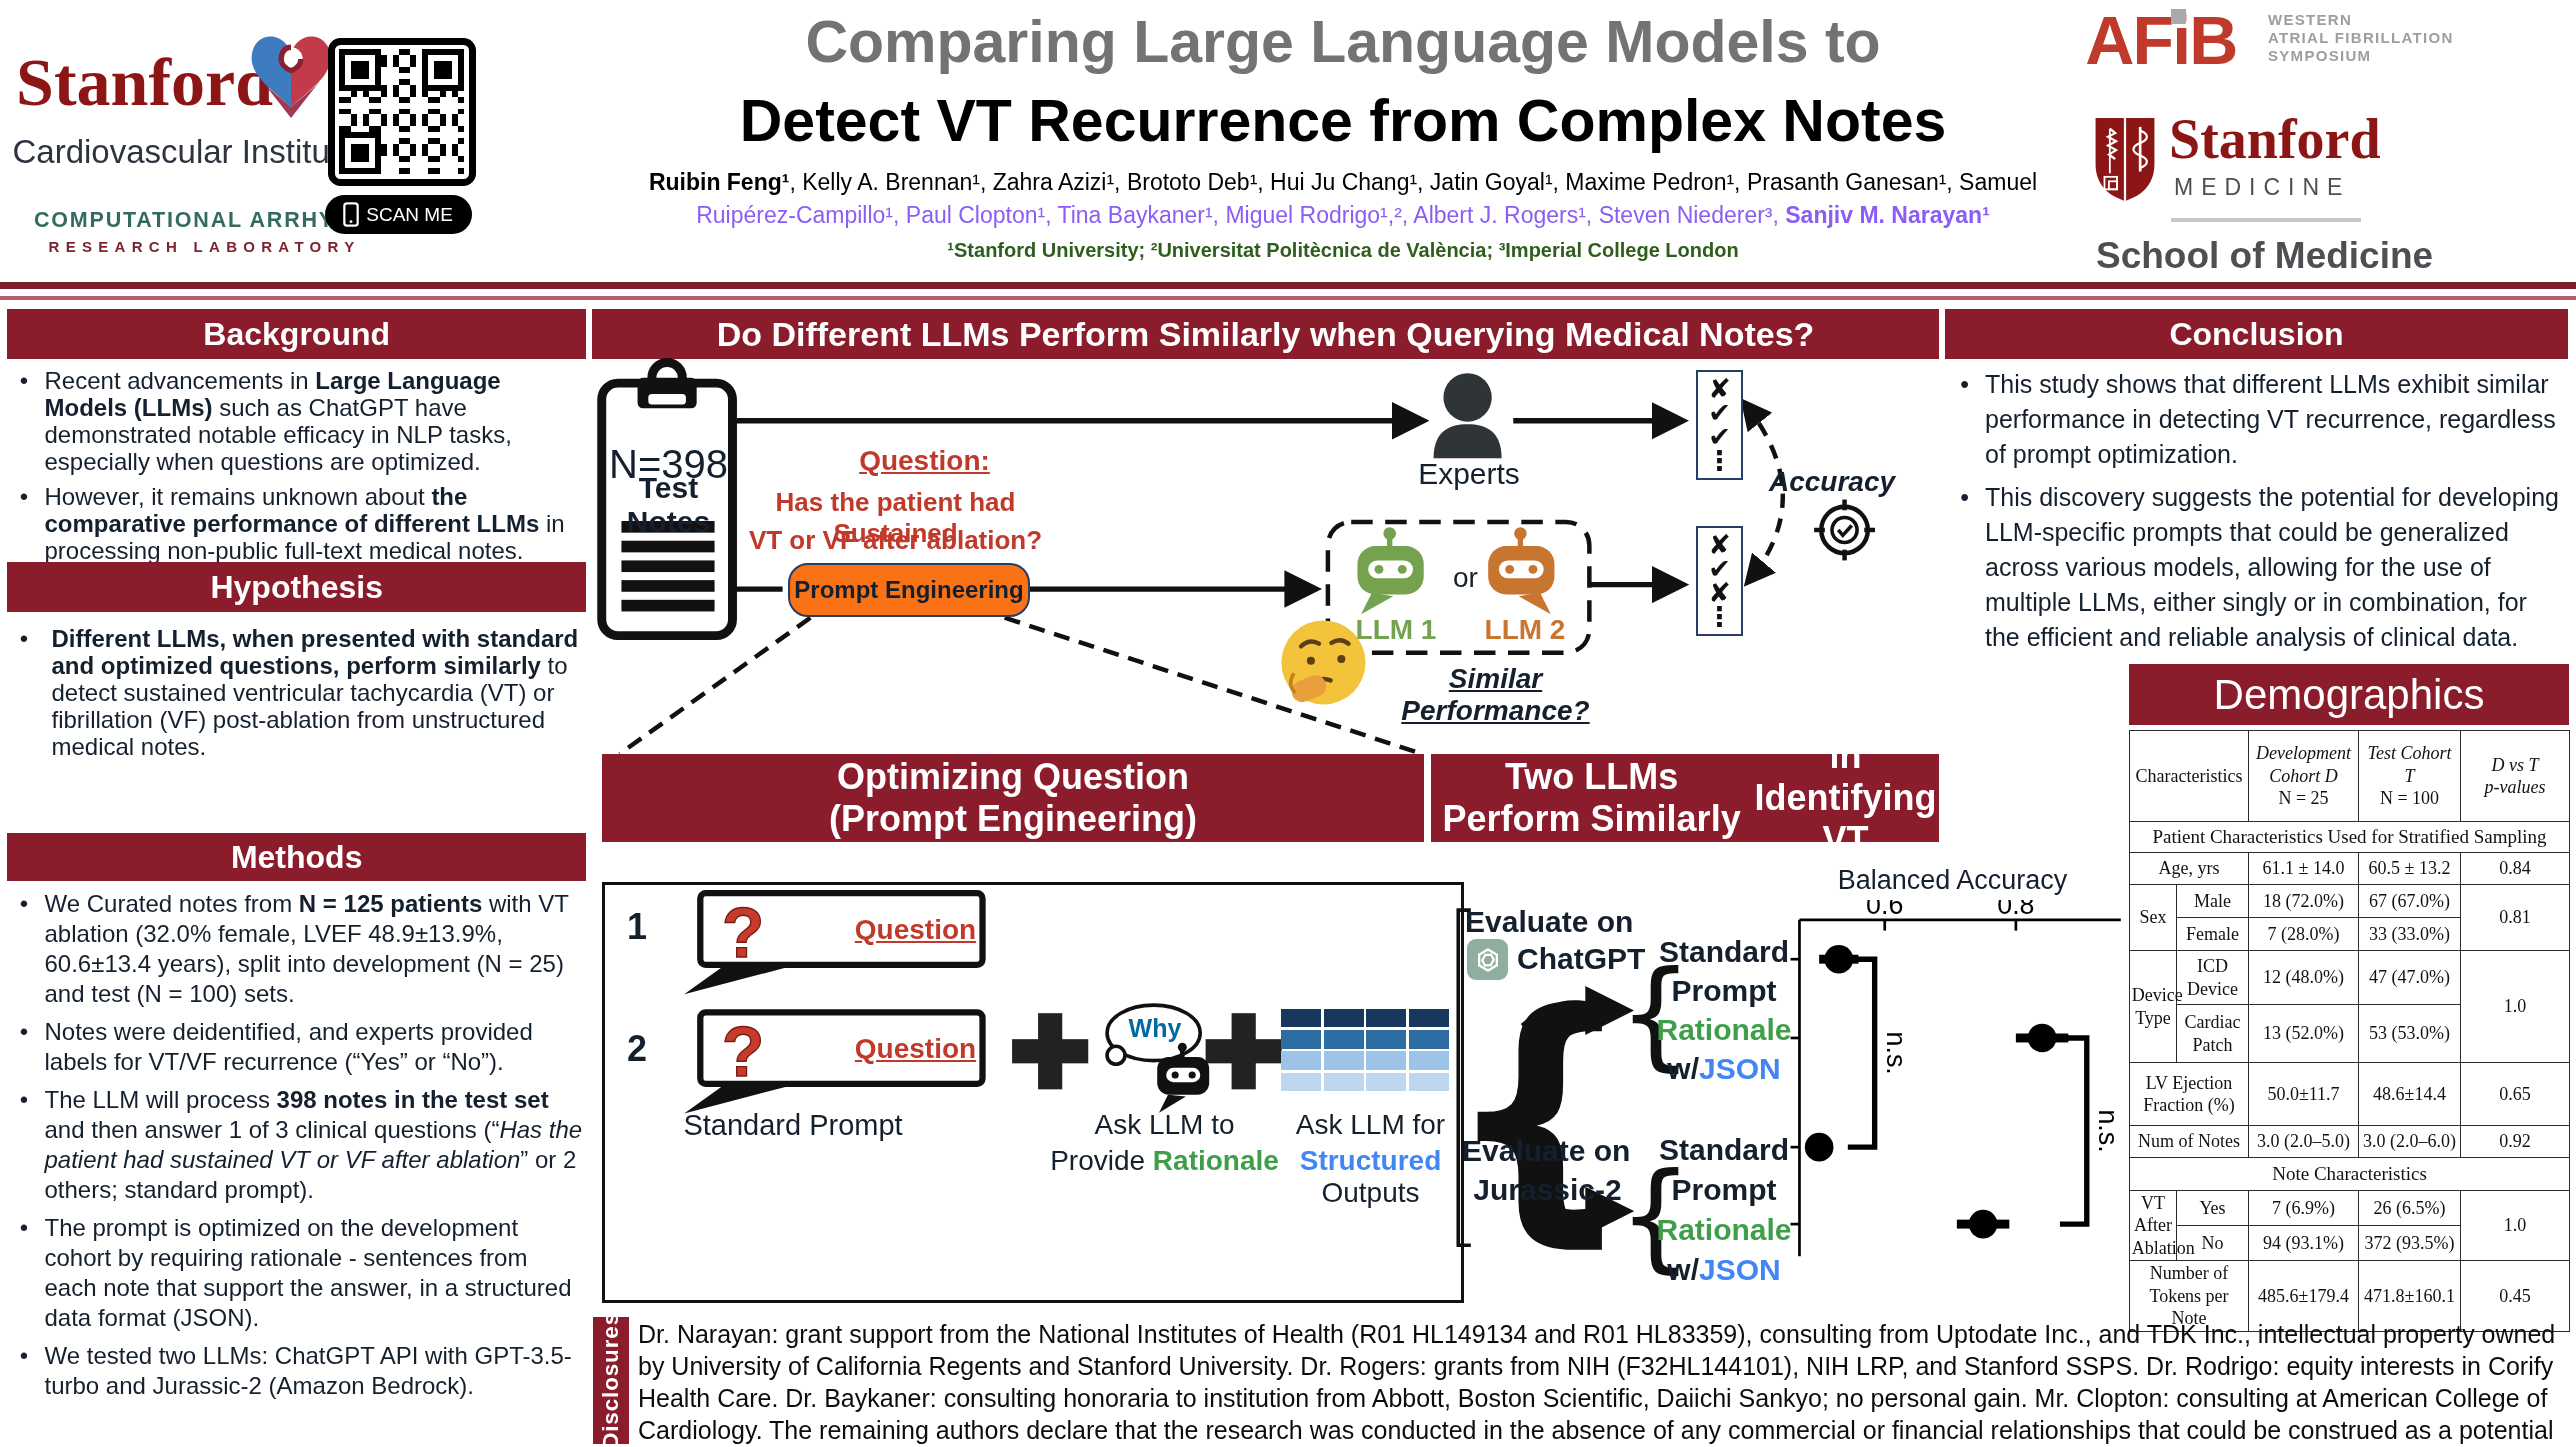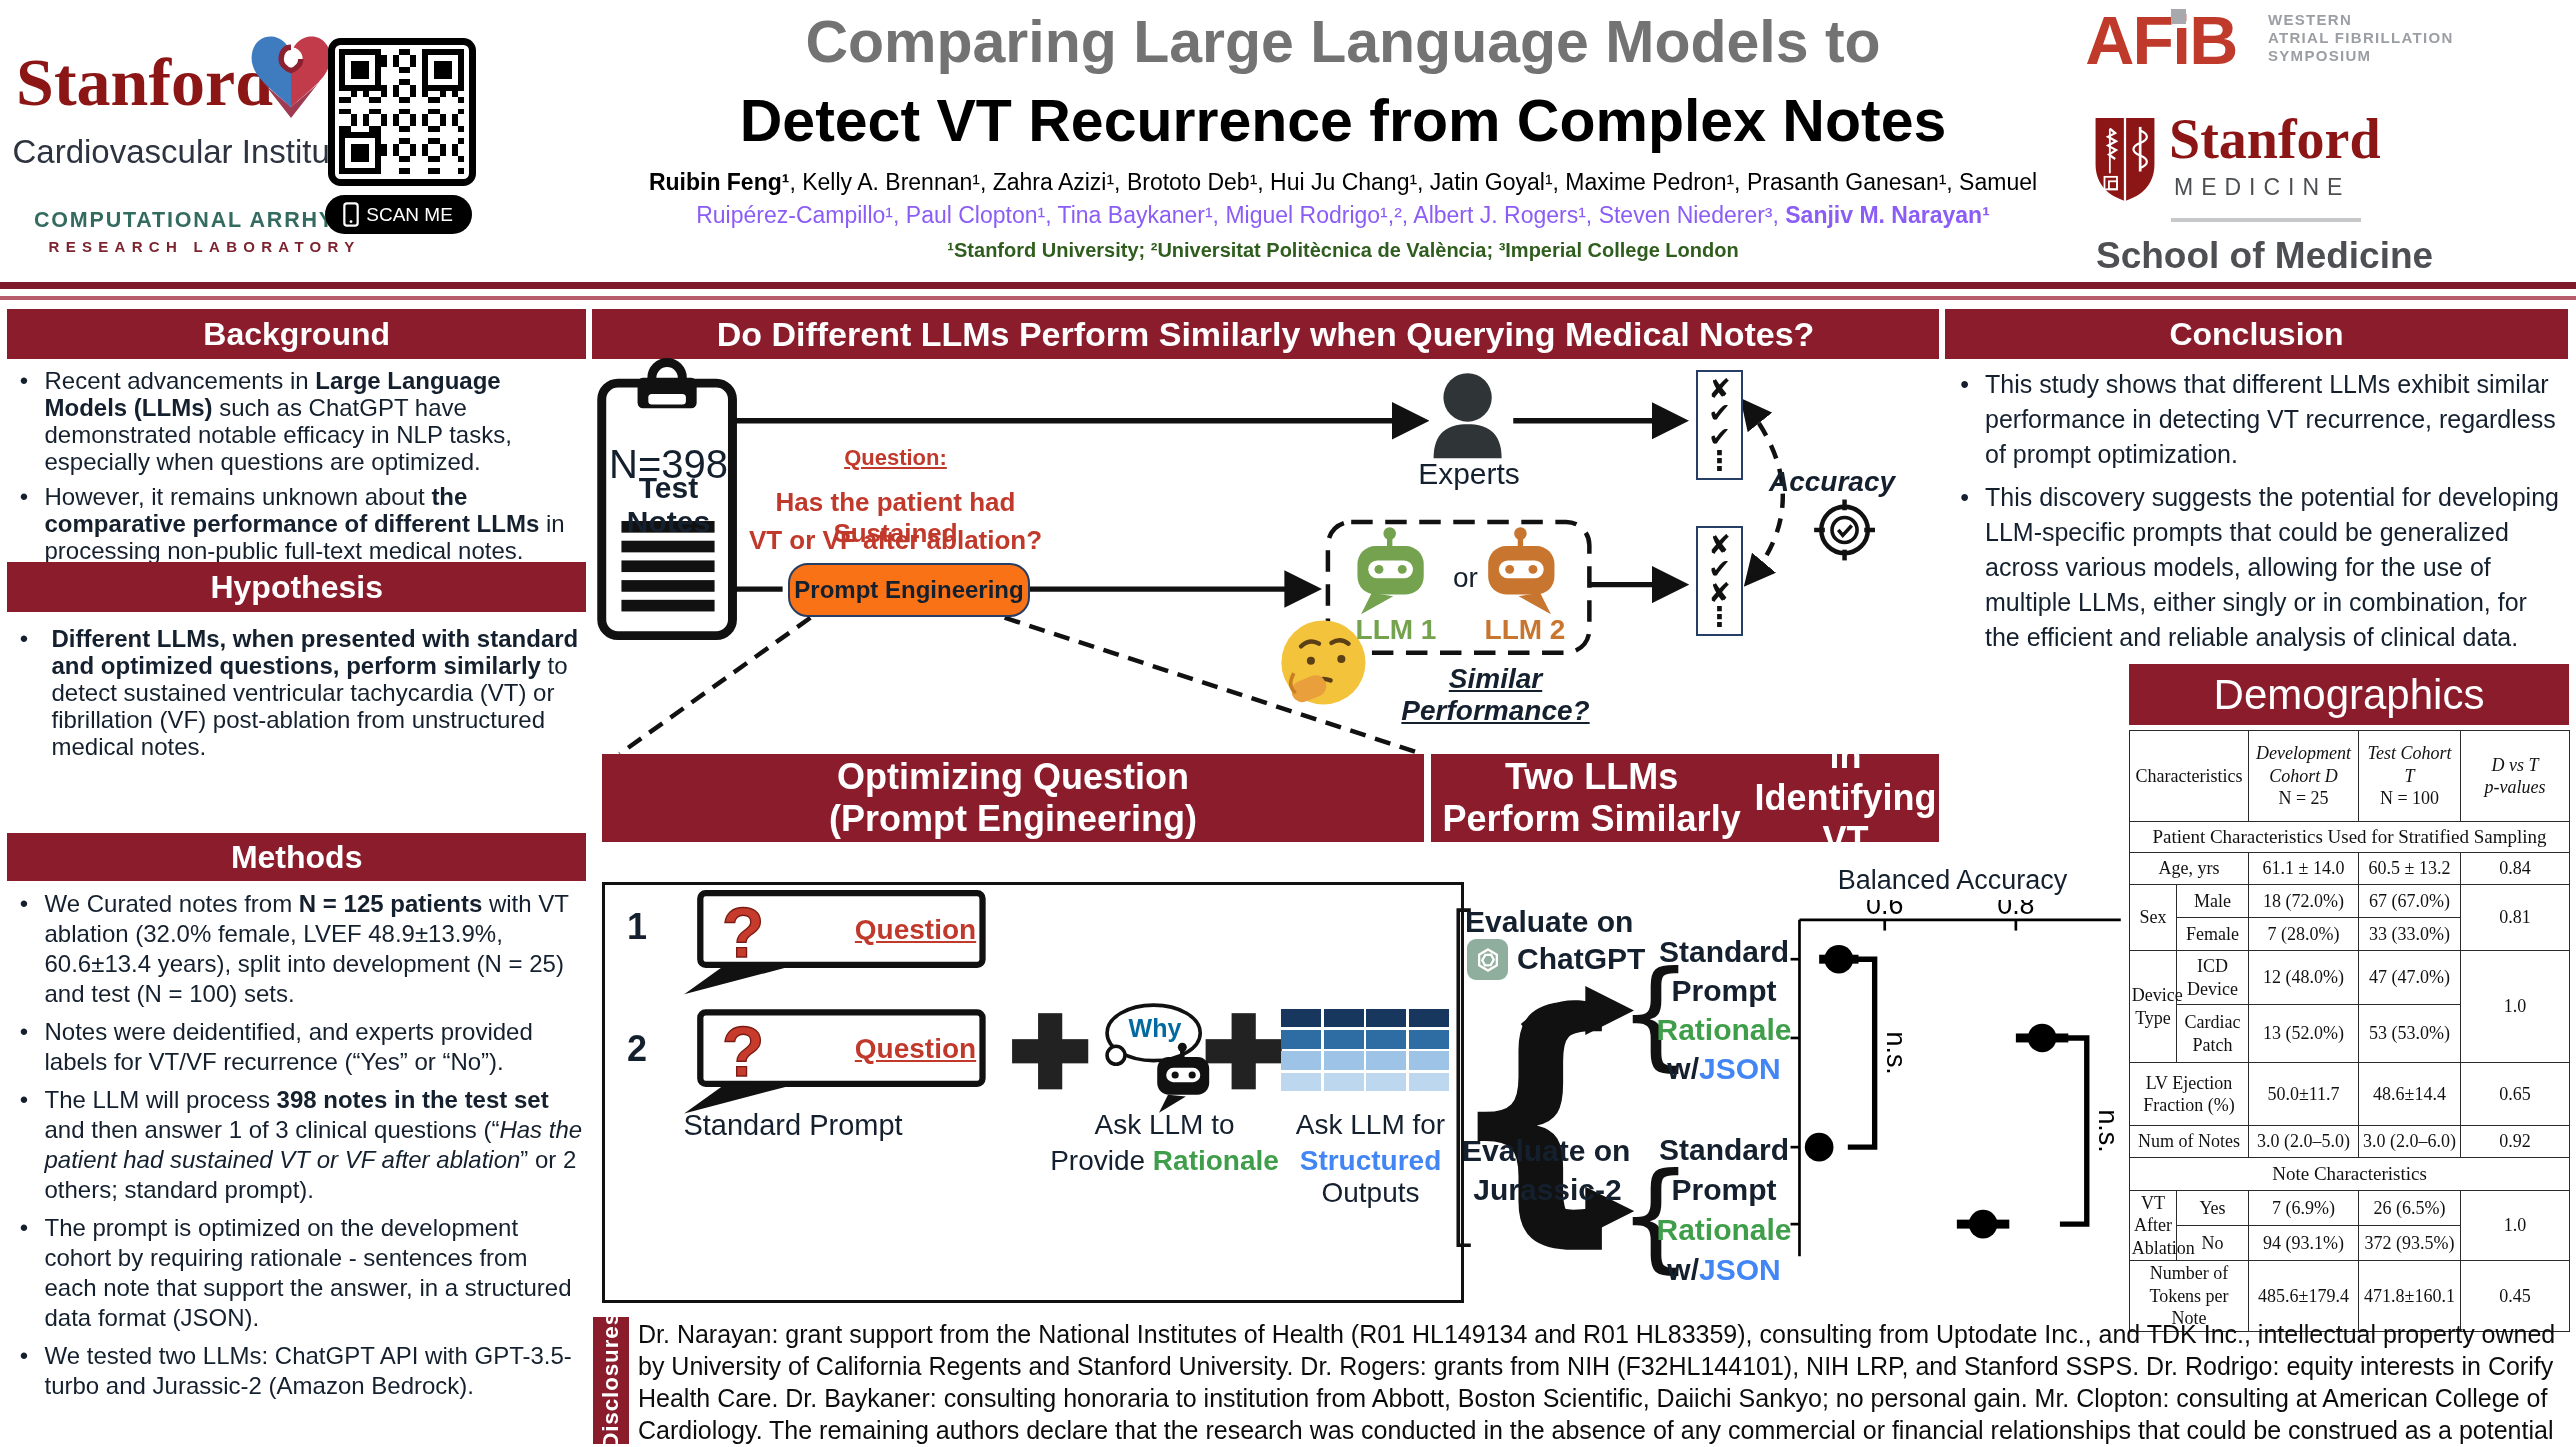--- a/index.html
+++ b/index.html
@@ -306,21 +306,21 @@
       <line x1="1400" y1="158" x2="1400" y2="170" stroke-width="5"></line>
         <line x1="1400" y1="214" x2="1400" y2="226" stroke-width="5"></line>
       <line x1="1366" y1="192" x2="1378" y2="192" stroke-width="5"></line>
         <line x1="1422" y1="192" x2="1434" y2="192" stroke-width="5"></line>
       <path d="M1393 192 l5 6 l10 -11" stroke-width="4"></path>
     </g>
   </svg>
 
   <div class="abs center" style="left:602px;top:442px;width:133px;font-size:40px;font-weight:400">N=398</div>
   <div class="abs center" style="left:595px;top:471px;width:147px;font-size:30px;font-weight:700">Test Notes</div>
-  <div class="abs center qr-red seg-u" style="left:779px;top:445px;width:233px;font-size:22px">Question:</div>
+  <div class="abs center qr-red seg-u" style="left:808px;top:445px;width:233px;font-size:28px">Question:</div>
   <div class="abs center qr-red" style="left:721px;top:487px;width:349px;font-size:26px">Has the patient had Sustained</div>
   <div class="abs center qr-red" style="left:721px;top:525px;width:349px;font-size:26px">VT or VF after ablation?</div>
   <div class="abs" style="left:788px;top:563px;width:238px;height:50px;border:2.7px solid #263d66;border-radius:20px;background:#f97316;display:flex;align-items:center;justify-content:center;font-size:24px;font-weight:700">Prompt Engineering</div>
   <div class="abs center" style="left:1402px;top:457px;width:134px;font-size:30px">Experts</div>
   <div class="abs center" style="left:1446px;top:562px;width:39px;font-size:28px">or</div>
   <div class="abs center" style="left:1351px;top:614px;width:90px;font-size:28px;font-weight:700;color:#75a24e">LLM 1</div>
   <div class="abs center" style="left:1480px;top:614px;width:90px;font-size:28px;font-weight:700;color:#c8762f">LLM 2</div>
   <div class="abs center seg-u" style="left:1361px;top:663px;width:269px;font-size:28px;font-weight:700;font-style:italic">Similar Performance?</div>
   <div class="abs chk" style="left:1696px;top:370px;width:43px;height:106px">
     <span>✘</span>

